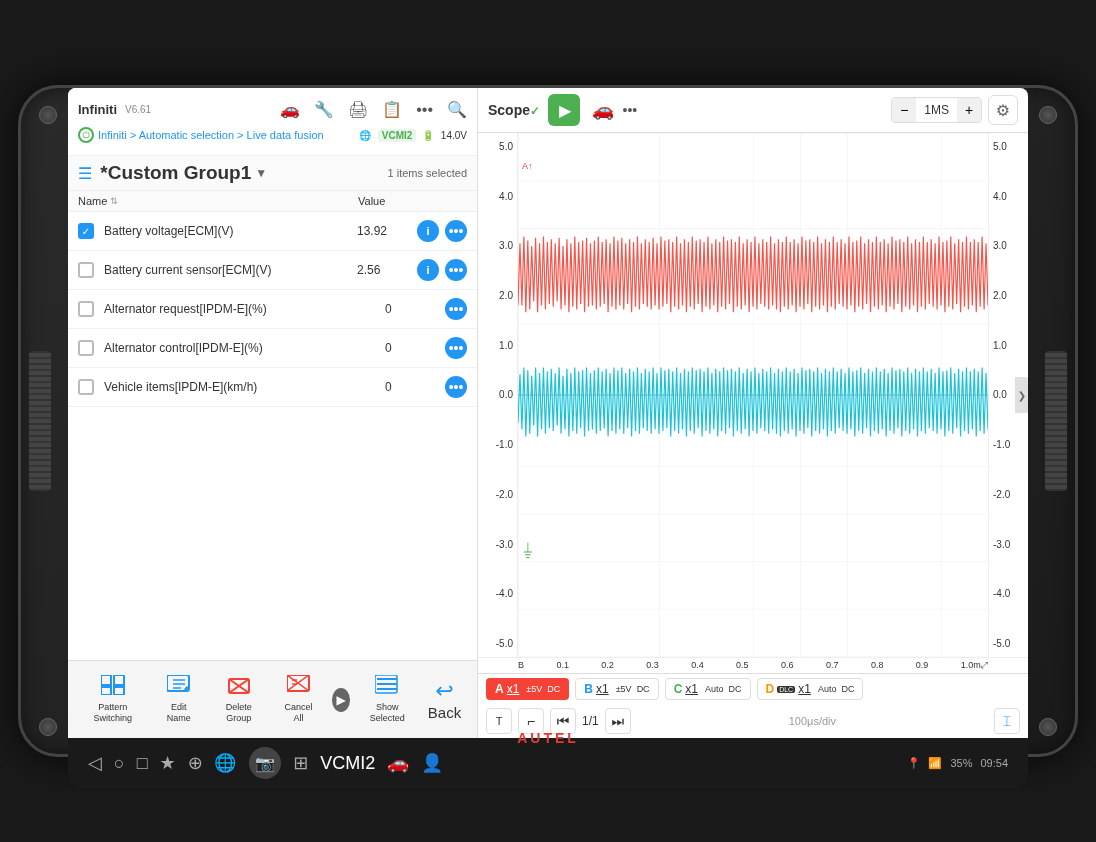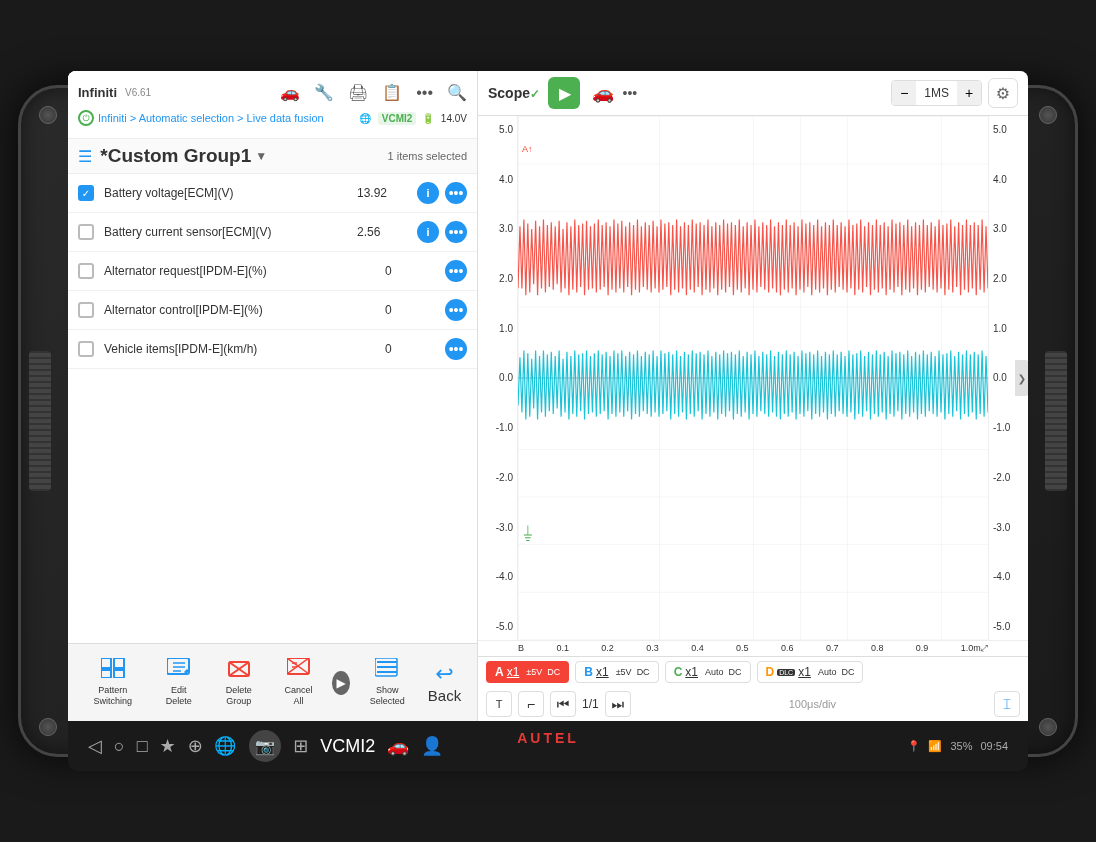--- a/index.html
+++ b/index.html
@@ -16,21 +16,21 @@
 
     
     .tablet-shell {
       width: 1060px;
       height: 672px;
       background: linear-gradient(145deg, #2a2a2a, #1a1a1a);
       border-radius: 40px;
       border: 3px solid #444;
       position: relative;
       display: flex;
-      align-items: center;
+      align-items: flex-start;
       justify-content: center;
       box-shadow: 0 0 40px rgba(0,0,0,0.8), inset 0 0 20px rgba(0,0,0,0.5);
     }
 
     
     .screw {
       position: absolute;
       width: 18px;
       height: 18px;
       background: radial-gradient(circle, #555, #333);
@@ -687,20 +687,27 @@
           </div>
         </div>
 
         <div class="data-table-header">
           <span class="menu-icon-btn">☰</span>
           <span class="group-name">*Custom Group1</span>
           <span class="dropdown-arrow">▼</span>
           <span class="selected-count">1 items selected</span>
         </div>
 
+        <div class="col-headers">
+          <div class="col-name">
+            <span>Name</span>
+            <span style="font-size:9px; color:#999;">⇅</span>
+          </div>
+          <div class="col-value">Value</div>
+        </div>
 
         <div class="data-rows">
 
           <div class="data-row">
             <div class="checkbox checked"></div>
             <span class="row-name">Battery voltage[ECM](V)</span>
             <span class="row-value">13.92</span>
             <div class="row-actions">
               <div class="info-btn">i</div>
               <div class="more-btn">•••</div>
@@ -762,21 +769,21 @@
           <div class="toolbar-btn">
             <div class="toolbar-icon">
               <svg width="24" height="20" viewBox="0 0 24 20">
                 <rect x="0" y="0" width="22" height="16" rx="2" fill="none" stroke="#2196F3" stroke-width="2"></rect>
                 <line x1="6" y1="5" x2="18" y2="5" stroke="#2196F3" stroke-width="1.5"></line>
                 <line x1="6" y1="9" x2="18" y2="9" stroke="#2196F3" stroke-width="1.5"></line>
                 <line x1="6" y1="13" x2="14" y2="13" stroke="#2196F3" stroke-width="1.5"></line>
                 <path d="M17 14 L20 11 L22 13 L19 16 Z" fill="#2196F3"></path>
               </svg>
             </div>
-            <span class="toolbar-label">Edit Delete</span>
+            <span class="toolbar-label">Edit Name</span>
           </div>
 
           <div class="toolbar-btn">
             <div class="toolbar-icon red">
               <svg width="24" height="20" viewBox="0 0 24 20">
                 <rect x="2" y="4" width="20" height="14" rx="2" fill="none" stroke="#f44336" stroke-width="2"></rect>
                 <line x1="2" y1="4" x2="22" y2="18" stroke="#f44336" stroke-width="2"></line>
                 <line x1="22" y1="4" x2="2" y2="18" stroke="#f44336" stroke-width="2"></line>
               </svg>
             </div>

